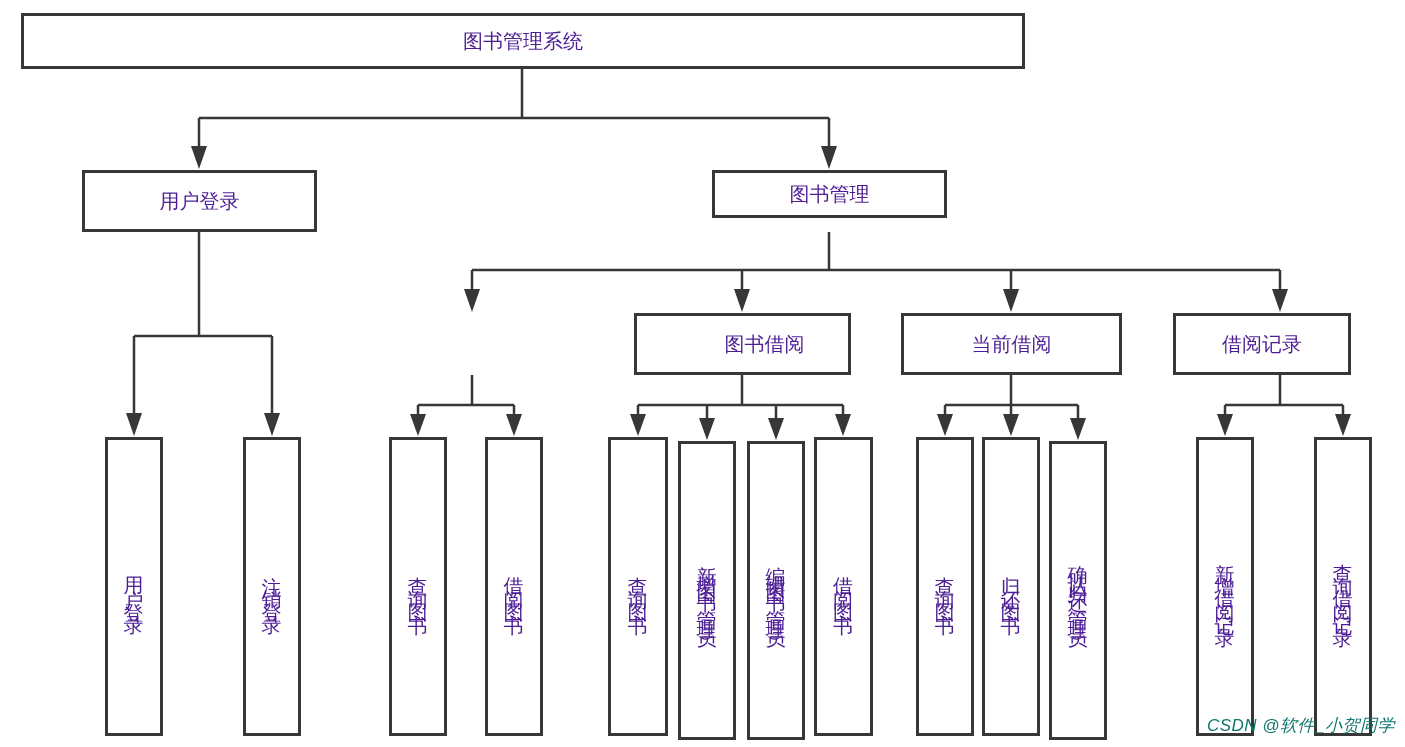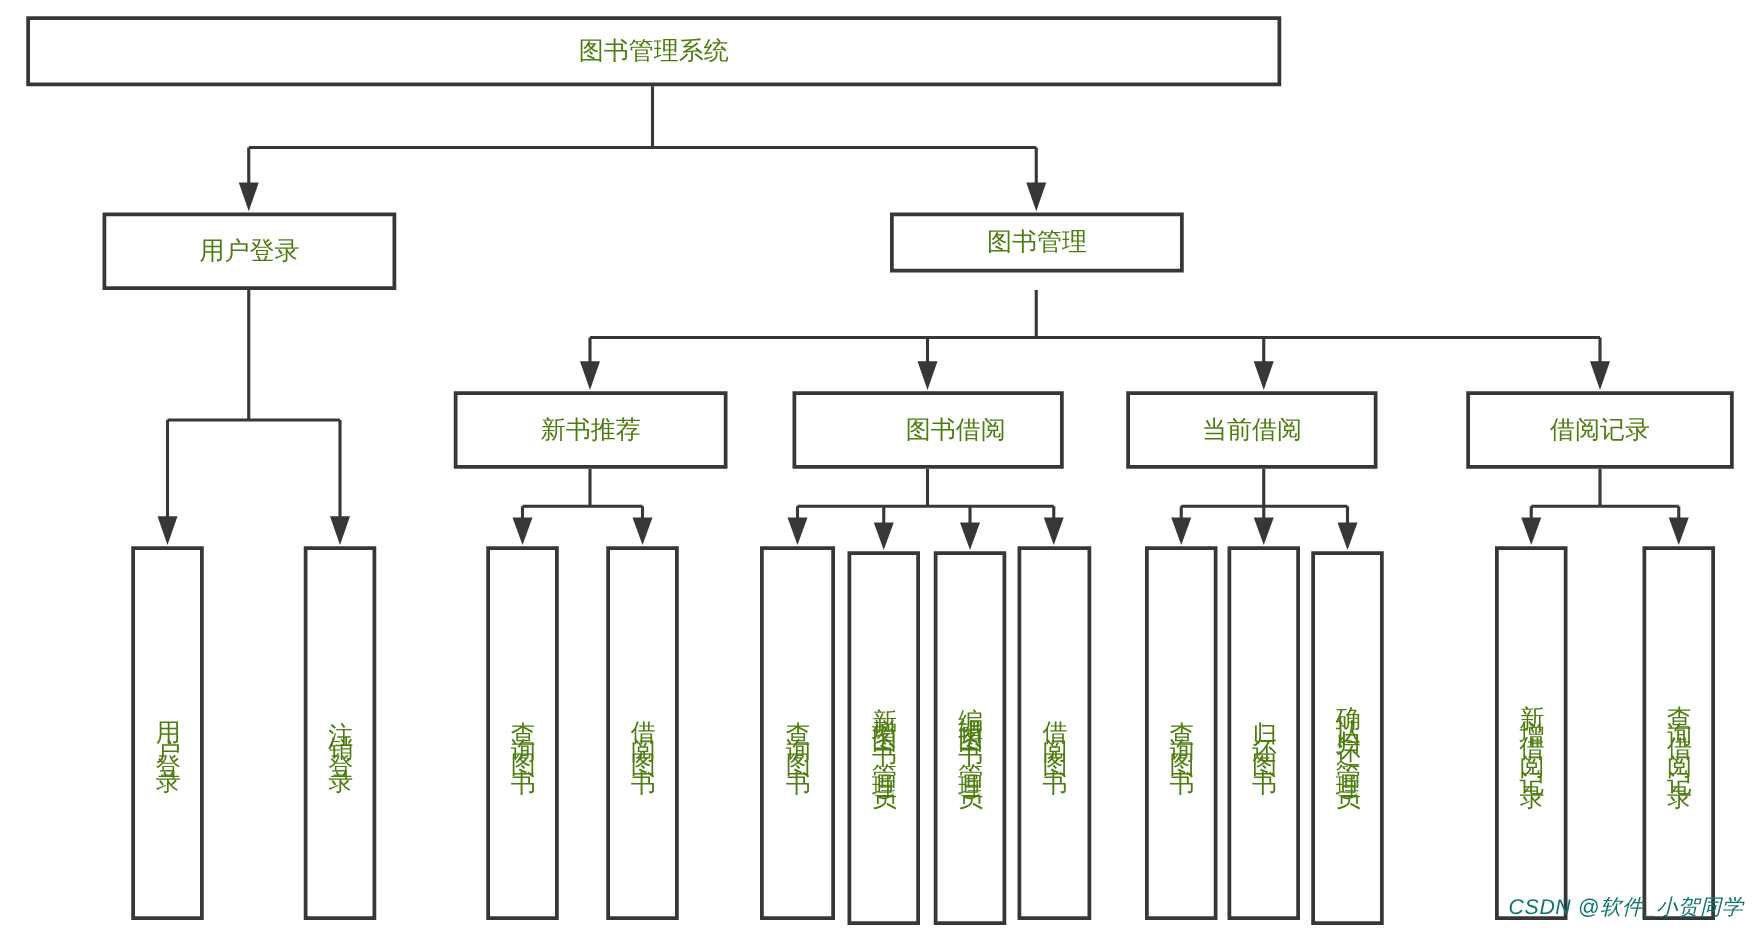--- a/index.html
+++ b/index.html
@@ -24,21 +24,21 @@
     pointer-events: none;
   }
   .node {
     position: absolute;
     box-sizing: border-box;
     border: 3px solid #373737;
     background: #ffffff;
     display: flex;
     align-items: center;
     justify-content: center;
-    color: #4d7c0f;
+    color: #4c1d95;
     font-size: 20px;
     line-height: 1;
     text-align: center;
     z-index: 2;
   }
   .node.h span {
     white-space: nowrap;
   }
   .node.v {
     writing-mode: vertical-rl;
@@ -142,30 +142,27 @@
     <span>图书管理系统</span>
   </div>
 
   <div class="node h" style="left:82px; top:170px; width:235px; height:62px;">
     <span>用户登录</span>
   </div>
   <div class="node h" style="left:712px; top:170px; width:235px; height:48px;">
     <span>图书管理</span>
   </div>
 
-  <div class="node h" style="left:363px; top:313px; width:219px; height:62px;">
-    <span>新书推荐</span>
-  </div>
   <div class="node h" style="left:634px; top:313px; width:217px; height:62px;padding-left:44px;">
     <span>图书借阅</span>
   </div>
-  <div class="node h" style="left:901px; top:313px; width:201px; height:62px;">
+  <div class="node h" style="left:901px; top:313px; width:221px; height:62px;">
     <span>当前借阅</span>
   </div>
-  <div class="node h" style="left:1173px; top:313px; width:214px; height:62px;">
+  <div class="node h" style="left:1173px; top:313px; width:178px; height:62px;">
     <span>借阅记录</span>
   </div>
 
   <div class="node v" style="left:105px;">
     <span>用户登录</span>
   </div>
   <div class="node v" style="left:243px;">
     <span>注销登录</span>
   </div>
 

